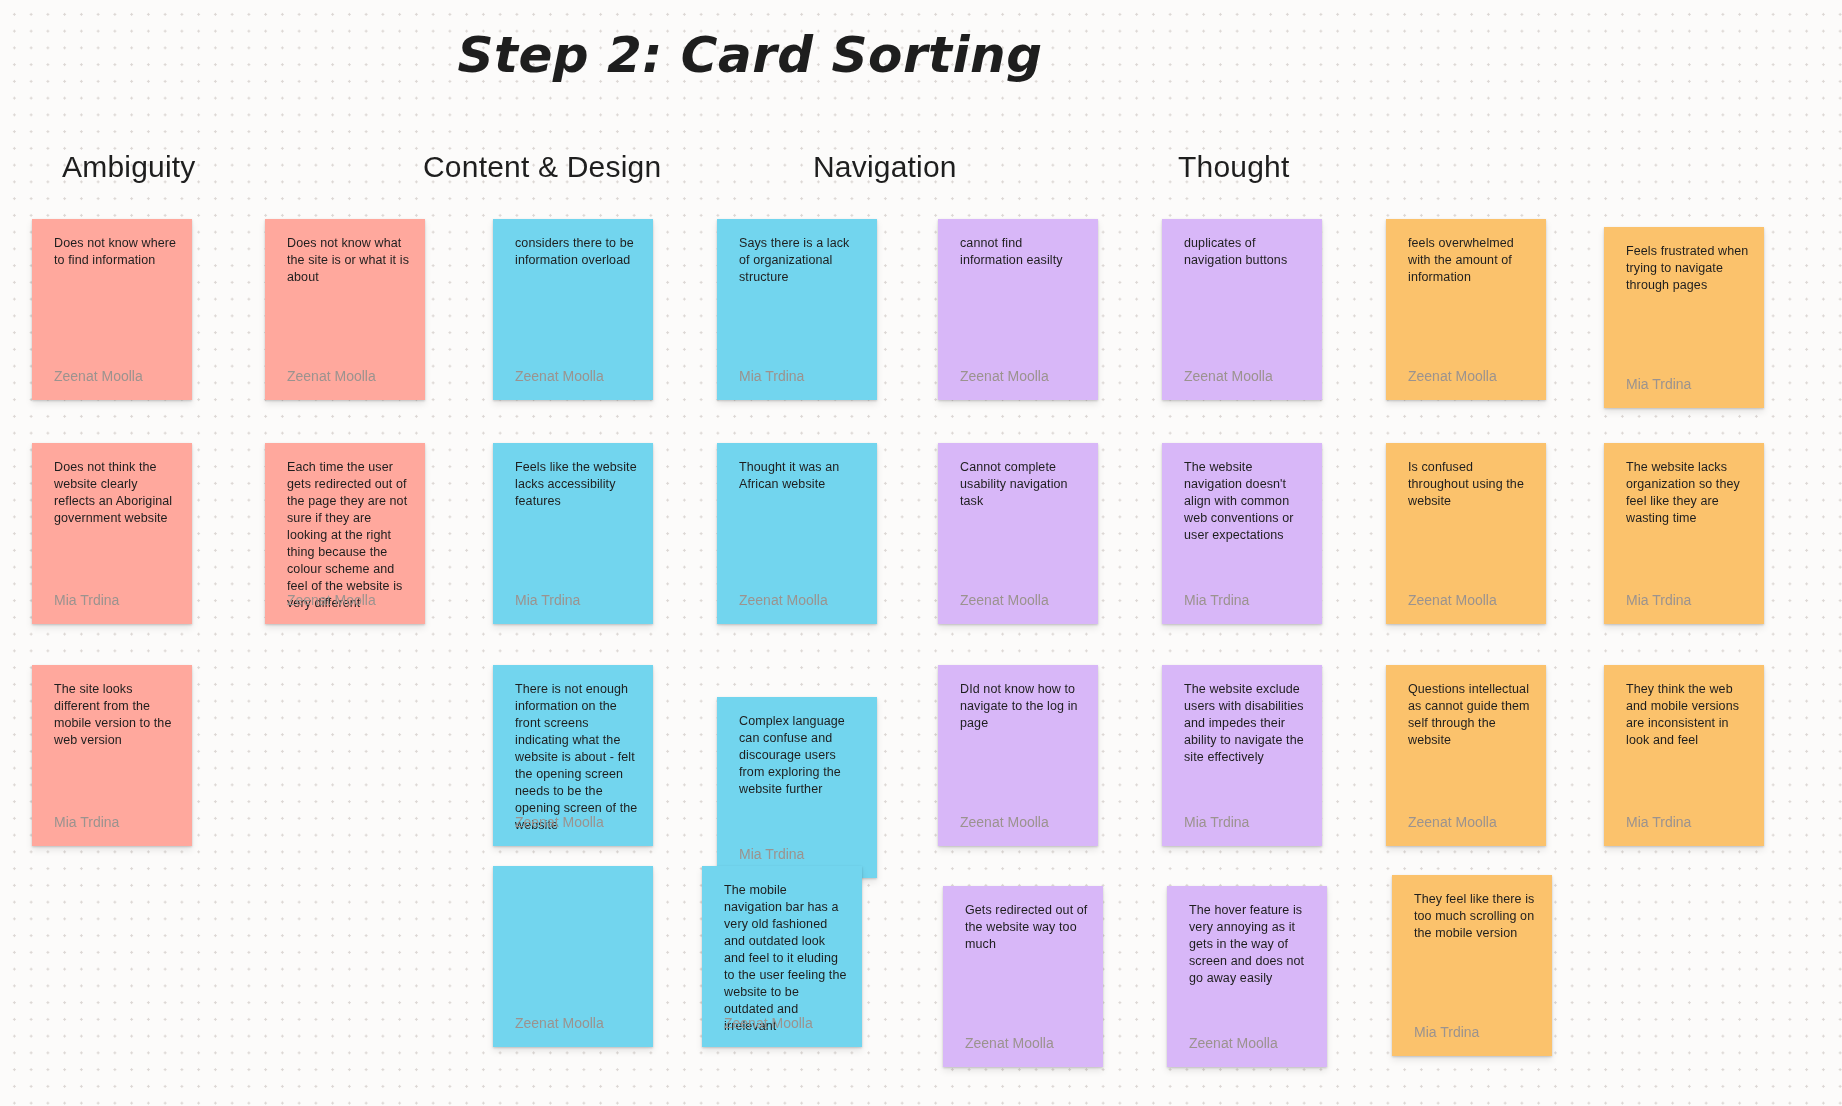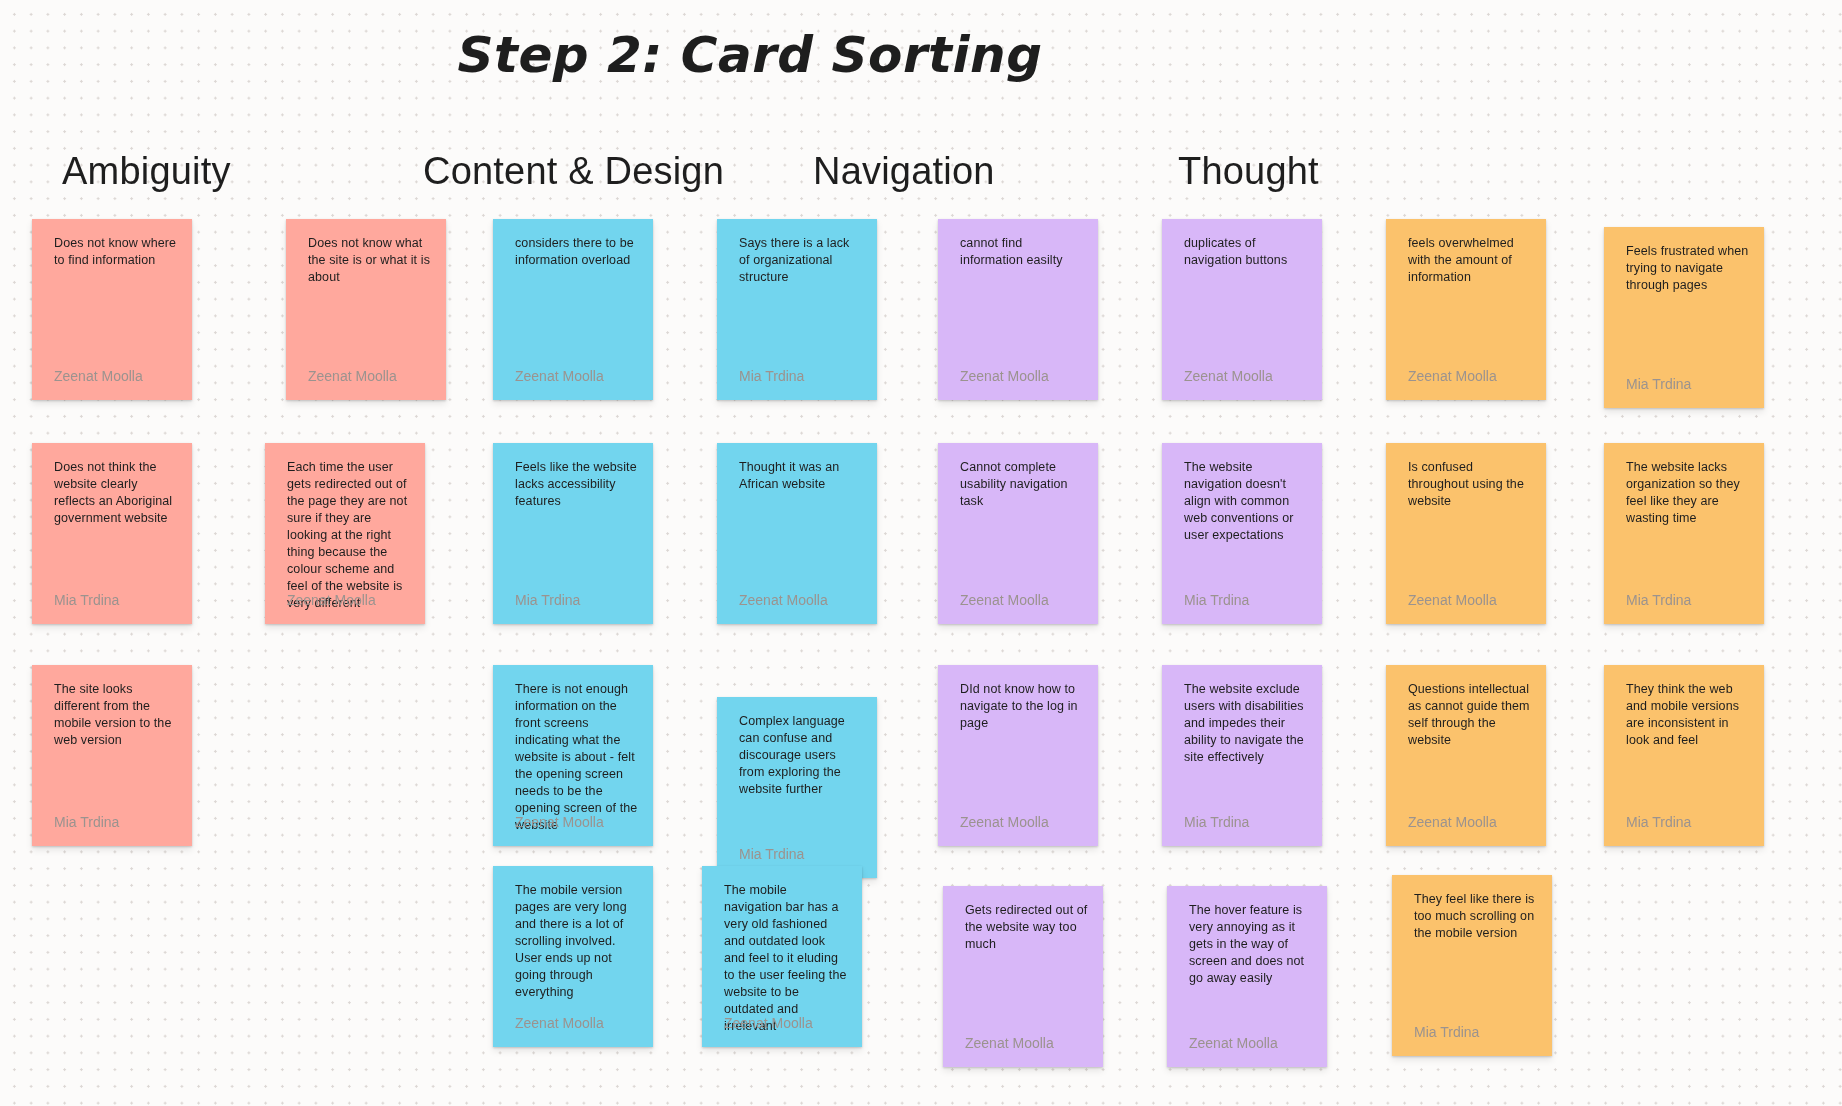--- a/index.html
+++ b/index.html
@@ -22,21 +22,21 @@
     font-style: italic;
     font-weight: 700;
     font-size: 50px;
     letter-spacing: 0.5px;
     color: var(--ink, #171717);
     white-space: nowrap;
   }
   .col-header {
     position: absolute;
     top: 150px;
-    font-size: 38px;
+    font-size: 30px;
     font-weight: 500;
     letter-spacing: 0.2px;
     color: var(--ink, #1C1C1C);
     white-space: nowrap;
   }
   .note {
     position: absolute;
     width: 160px; height: 181px;
     box-sizing: border-box;
     padding: 16px 15px 14px 22px;
@@ -62,21 +62,21 @@
 <body>
 
 <div class="canvas">
   <div class="board-title">Step 2: Card Sorting</div>
   <div id="board">
       <div class="col-header" style="left: 62px;">Ambiguity</div>
       <div class="note" style="left: 32px; top: 219px; background: rgb(255, 168, 157);">
         <div class="note-text">Does not know where to find information</div>
         <div class="note-author">Zeenat Moolla</div>
       </div>
-      <div class="note" style="left: 265px; top: 219px; background: rgb(255, 168, 157); margin-left: 21px;">
+      <div class="note" style="left: 265px; top: 219px; background: rgb(255, 168, 157);">
         <div class="note-text">Does not know what the site is or what it is about</div>
         <div class="note-author">Zeenat Moolla</div>
       </div>
       <div class="note" style="left: 32px; top: 443px; background: rgb(255, 168, 157);">
         <div class="note-text">Does not think the website clearly reflects an Aboriginal government website</div>
         <div class="note-author">Mia Trdina</div>
       </div>
       <div class="note" style="left: 265px; top: 443px; background: rgb(255, 168, 157);">
         <div class="note-text">Each time the user gets redirected out of the page they are not sure if they are looking at the right thing because the colour scheme and feel of the website is very different</div>
         <div class="note-author">Zeenat Moolla</div>
@@ -104,21 +104,20 @@
       </div>
       <div class="note" style="left: 493px; top: 665px; background: rgb(114, 213, 238);">
         <div class="note-text">There is not enough information on the front screens indicating what the website is about - felt the opening screen needs to be the opening screen of the website</div>
         <div class="note-author">Zeenat Moolla</div>
       </div>
       <div class="note" style="left: 717px; top: 697px; background: rgb(114, 213, 238);">
         <div class="note-text">Complex language can confuse and discourage users from exploring the website further</div>
         <div class="note-author">Mia Trdina</div>
       </div>
       <div class="note" style="left: 493px; top: 866px; background: rgb(114, 213, 238);">
-        <div class="note-text">The mobile version pages are very long and there is a lot of scrolling involved. User ends up not going through everything</div>
         <div class="note-author">Zeenat Moolla</div>
       </div>
       <div class="note" style="left: 702px; top: 866px; background: rgb(114, 213, 238);">
         <div class="note-text">The mobile navigation bar has a very old fashioned and outdated look and feel to it eluding to the user feeling the website to be outdated and irrelevant</div>
         <div class="note-author">Zeenat Moolla</div>
       </div>
       <div class="col-header" style="left: 813px;">Navigation</div>
       <div class="note" style="left: 938px; top: 219px; background: rgb(216, 183, 248);">
         <div class="note-text">cannot find information easilty</div>
         <div class="note-author">Zeenat Moolla</div>

